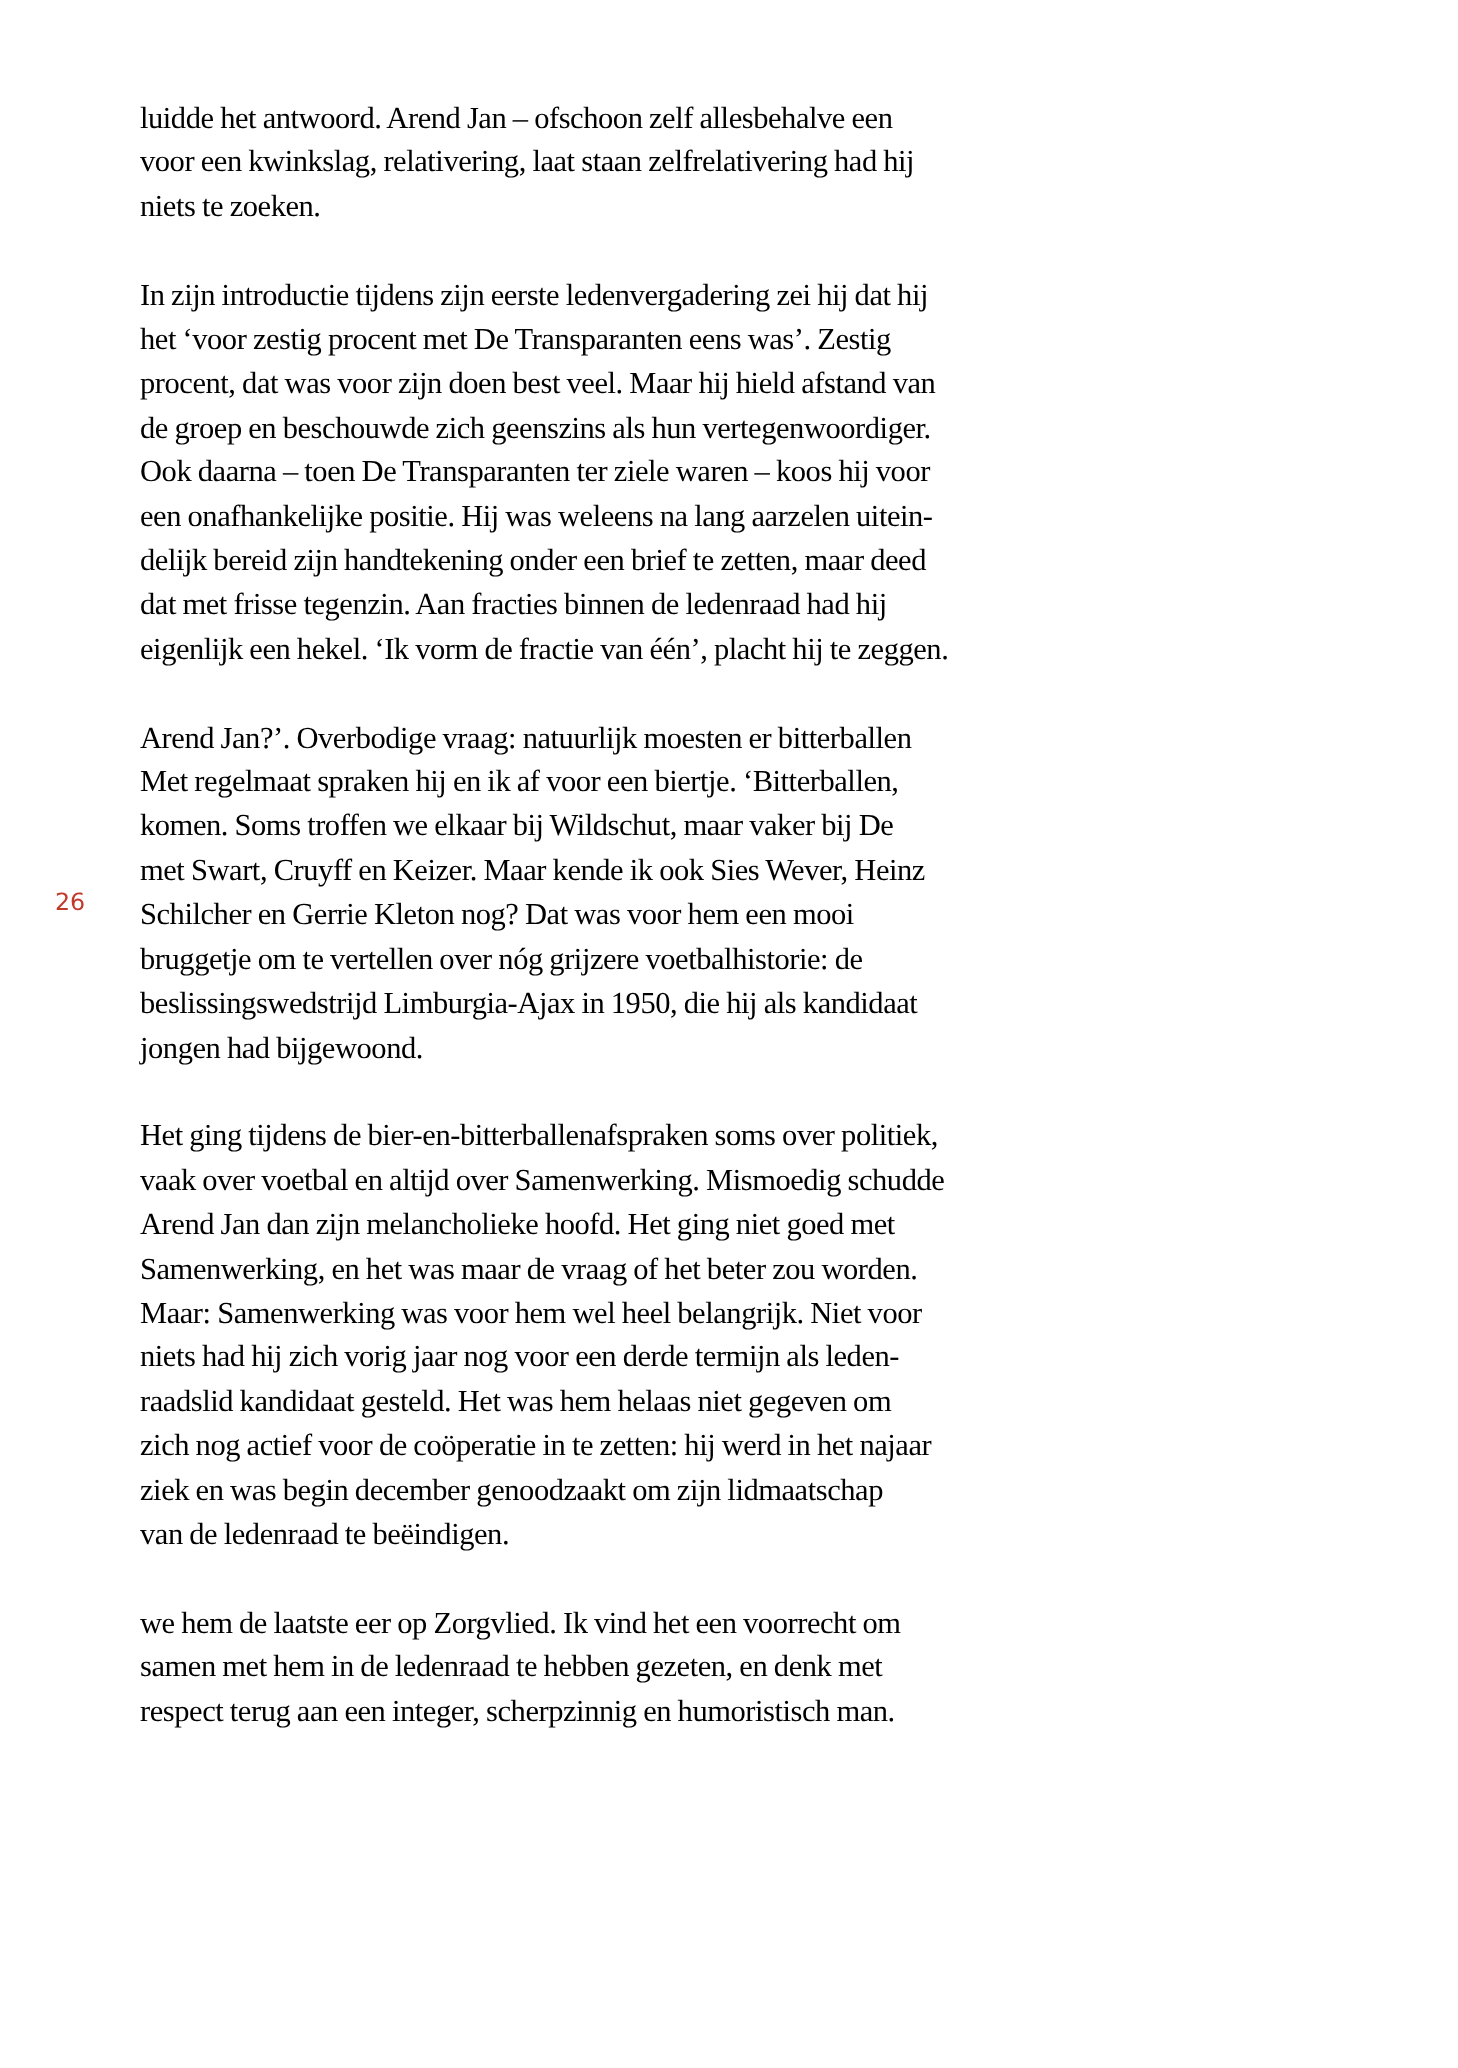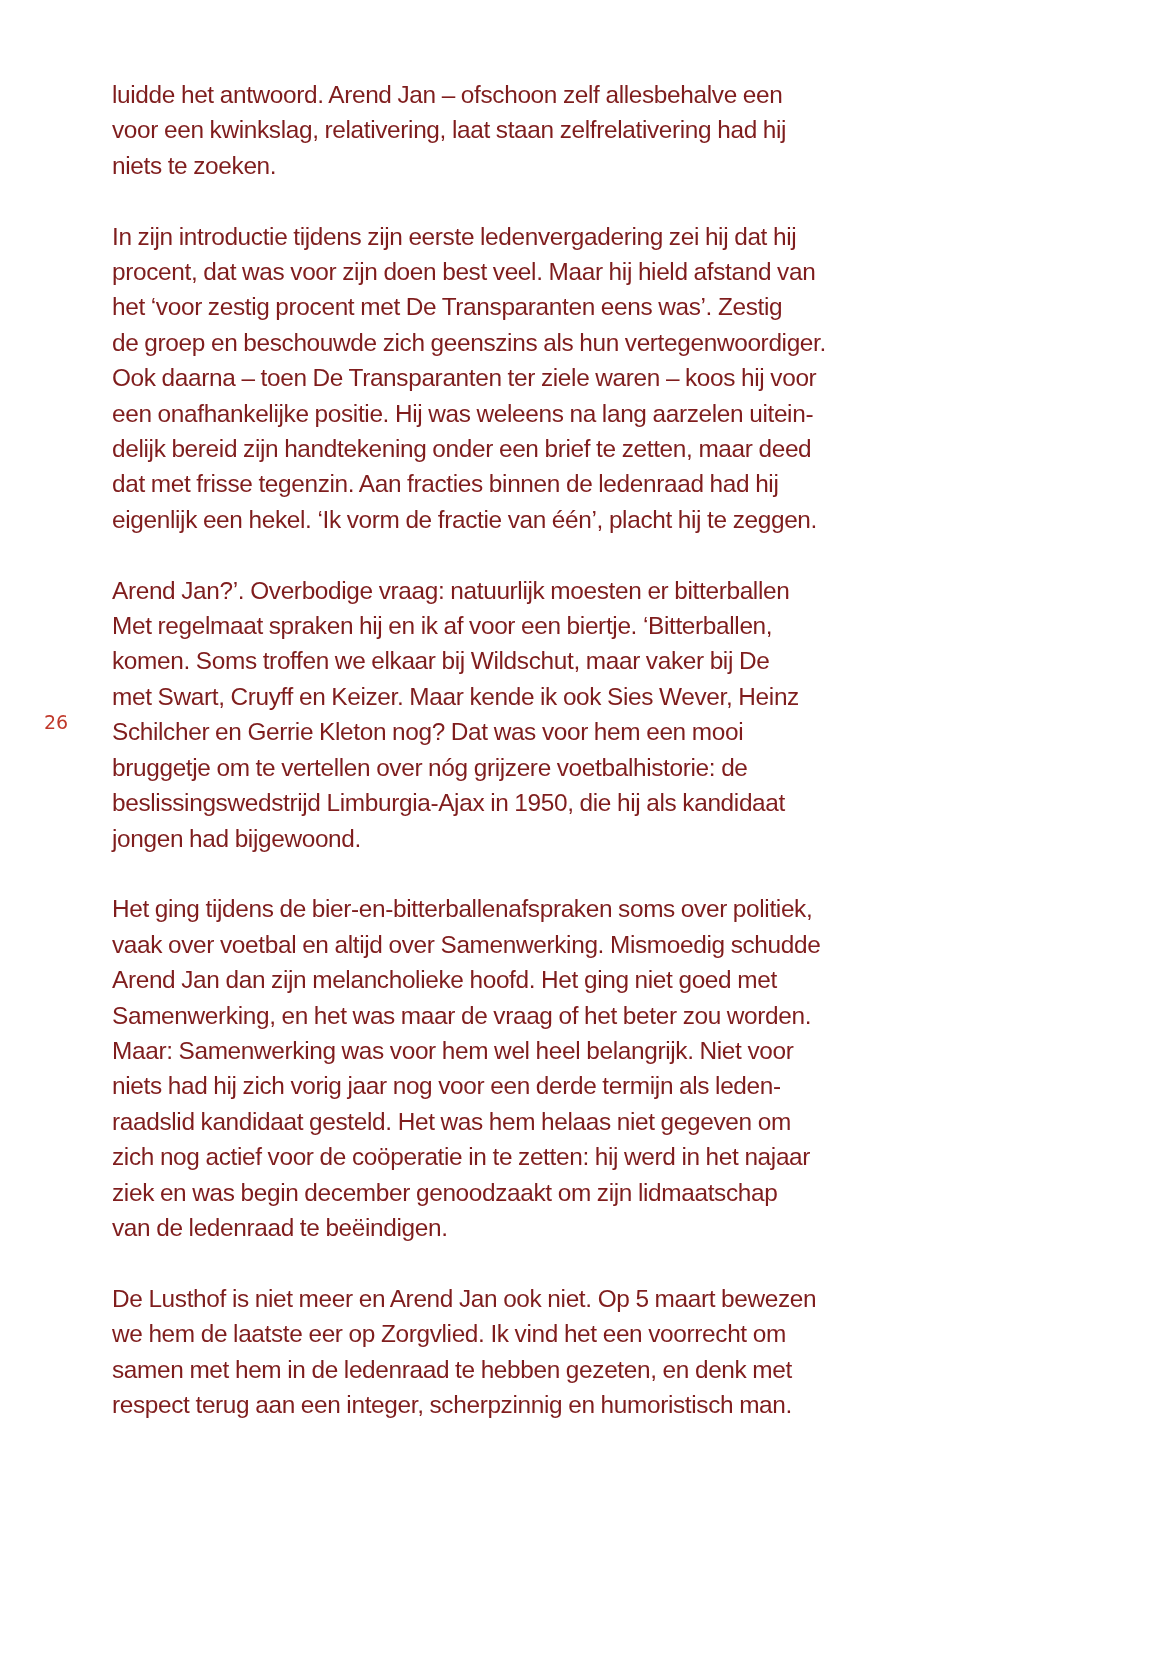--- a/index.html
+++ b/index.html
@@ -18,24 +18,24 @@
       left: 0; top: 0;
       width: 1166px;
       height: 1654px;
       background: #ffffff;
     }
     .text-block {
       position: absolute;
       left: 112px;
       top: 77px;
       width: 840px;
-      font-family: Liberation Sans, sans-serif;
+      font-family: Liberation Serif, serif;
       font-size: 24.4px;
       line-height: 35.4px;
-      color: #7f1d1d;
+      color: #000000;
       letter-spacing: -0.35px;
       word-spacing: -0.5px;
     }
     .paragraph {
       margin: 0 0 35.4px 0;
     }
     .line {
       display: block;
       white-space: nowrap;
     }
@@ -56,22 +56,22 @@
   <div class="page-number">26</div>
 
   <div class="text-block">
     <p class="paragraph">
       <span class="line">luidde het antwoord. Arend Jan – ofschoon zelf allesbehalve een</span>
       <span class="line">voor een kwinkslag, relativering, laat staan zelfrelativering had hij</span>
       <span class="line">niets te zoeken.</span>
     </p>
     <p class="paragraph">
       <span class="line">In zijn introductie tijdens zijn eerste ledenvergadering zei hij dat hij</span>
+      <span class="line">het ‘voor zestig procent met De Transparanten eens was’. Zestig</span>
       <span class="line">procent, dat was voor zijn doen best veel. Maar hij hield afstand van</span>
-      <span class="line">het ‘voor zestig procent met De Transparanten eens was’. Zestig</span>
       <span class="line">de groep en beschouwde zich geenszins als hun vertegenwoordiger.</span>
       <span class="line">Ook daarna – toen De Transparanten ter ziele waren – koos hij voor</span>
       <span class="line">een onafhankelijke positie. Hij was weleens na lang aarzelen uitein-</span>
       <span class="line">delijk bereid zijn handtekening onder een brief te zetten, maar deed</span>
       <span class="line">dat met frisse tegenzin. Aan fracties binnen de ledenraad had hij</span>
       <span class="line">eigenlijk een hekel. ‘Ik vorm de fractie van één’, placht hij te zeggen.</span>
     </p>
     <p class="paragraph">
       <span class="line">Arend Jan?’. Overbodige vraag: natuurlijk moesten er bitterballen</span>
       <span class="line">Met regelmaat spraken hij en ik af voor een biertje. ‘Bitterballen,</span>
@@ -88,19 +88,18 @@
       <span class="line">Arend Jan dan zijn melancholieke hoofd. Het ging niet goed met</span>
       <span class="line">Samenwerking, en het was maar de vraag of het beter zou worden.</span>
       <span class="line">Maar: Samenwerking was voor hem wel heel belangrijk. Niet voor</span>
       <span class="line">niets had hij zich vorig jaar nog voor een derde termijn als leden-</span>
       <span class="line">raadslid kandidaat gesteld. Het was hem helaas niet gegeven om</span>
       <span class="line">zich nog actief voor de coöperatie in te zetten: hij werd in het najaar</span>
       <span class="line">ziek en was begin december genoodzaakt om zijn lidmaatschap</span>
       <span class="line">van de ledenraad te beëindigen.</span>
     </p>
     <p class="paragraph">
-      <span class="line">De Lusthof is niet meer en Arend Jan ook niet. Op 5 maart bewezen</span>
       <span class="line">we hem de laatste eer op Zorgvlied. Ik vind het een voorrecht om</span>
       <span class="line">samen met hem in de ledenraad te hebben gezeten, en denk met</span>
       <span class="line">respect terug aan een integer, scherpzinnig en humoristisch man.</span>
     </p>
   </div>
 </div>
 
 </body></html>

